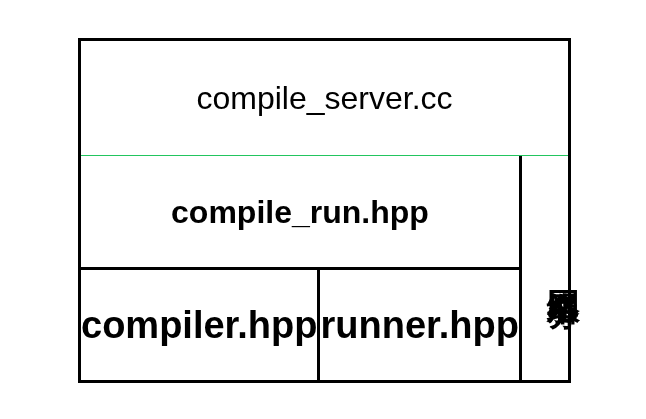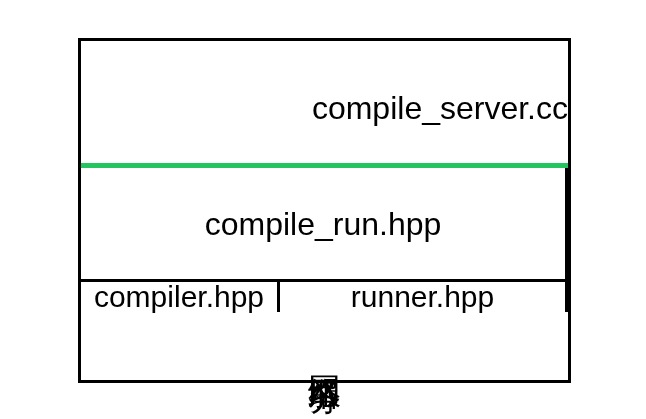--- a/index.html
+++ b/index.html
@@ -41,34 +41,34 @@
     display: flex;
     flex-direction: column;
   }
 
   
   .band-top {
     position: relative;
     height: 115px;
     flex: 0 0 115px;
     box-sizing: border-box;
-    border-bottom: 5px solid #22c55e;
+    border-bottom: 1px solid #22c55e;
     display: flex;
     align-items: center;
-    justify-content: flex-end;
-    margin-top: 12px;
+    justify-content: center;
   }
 
   
   .band-lower {
     position: relative;
     flex: 1 1 auto;
     display: flex;
-    flex-direction: column;
+    flex-direction: row;
     box-sizing: border-box;
+    font-weight: bold;
   }
 
   .left-stack {
     flex: 1 1 auto;
     display: flex;
     flex-direction: column;
     box-sizing: border-box;
     border-right: 3px solid #000000;
   }
 
@@ -127,21 +127,21 @@
   }
 
   .cell-label {
     font-size: 32px;
     line-height: 1;
     white-space: nowrap;
     letter-spacing: 0px;
   }
 
   .cell-label.small {
-    font-size: 30px;
+    font-size: 38px;
   }
 </style>
 </head>
 <body>
 
 <div id="diagram-canvas">
 
   <div class="module-frame">
 
     <div class="band-top">

